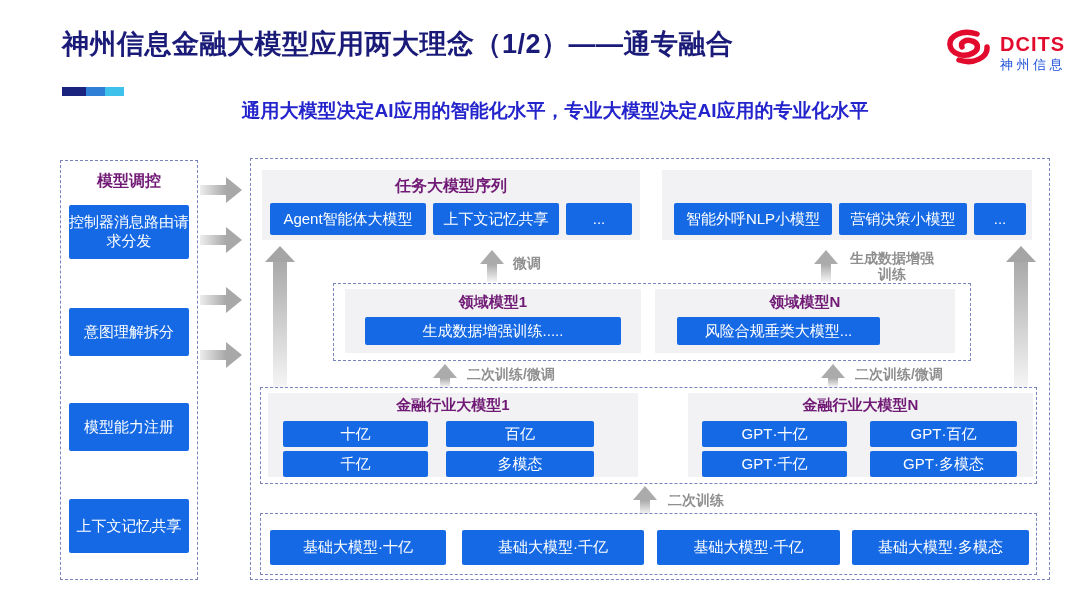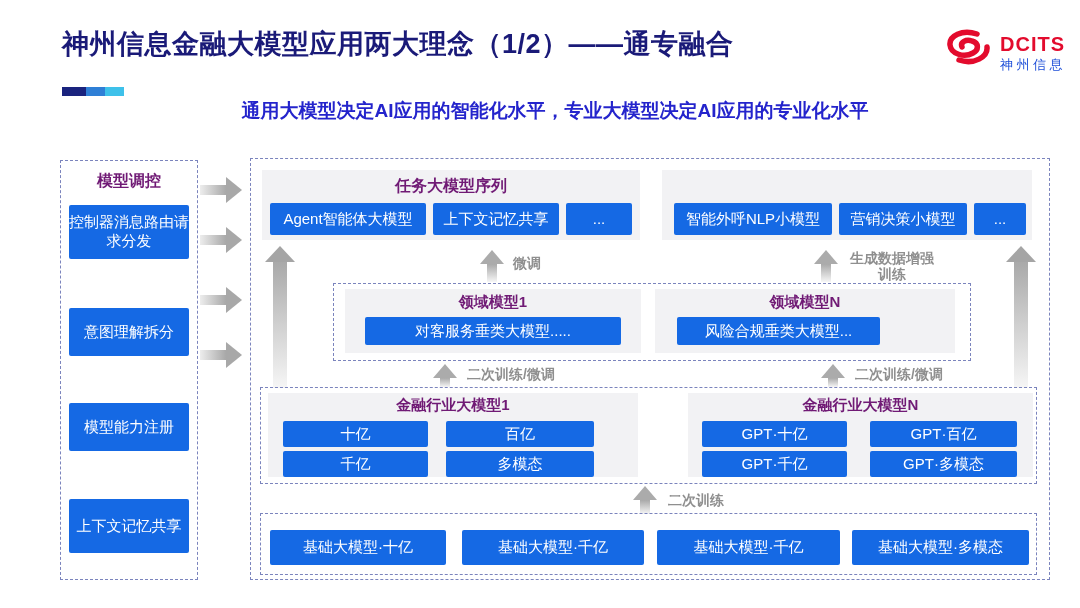--- a/index.html
+++ b/index.html
@@ -115,21 +115,21 @@
 <div class="abs v-arrow v-small" style="left:814px;top:250px;">
     <div class="head"></div>
     <div class="stem" style="height:18px;"></div>
   </div>
 <div class="abs alabel" style="left:846px;top:250px;width:92px;text-align:center;">生成数据增强训练</div>
 
 <div class="abs dashed" style="left:333px;top:283px;width:636px;height:76px;"></div>
 
 <div class="abs gray-panel" style="left:345px;top:289px;width:296px;height:64px;">
   <div class="abs ptitle" style="left:0;top:4px;width:296px;font-size:15px;">领域模型1</div>
-  <div class="abs btn" style="left:20px;top:28px;width:256px;height:28px;font-size:15px;">对客服务垂类大模型.....</div>
+  <div class="abs btn" style="left:20px;top:28px;width:256px;height:28px;font-size:15px;">生成数据增强训练.....</div>
 </div>
 
 <div class="abs gray-panel" style="left:655px;top:289px;width:300px;height:64px;">
   <div class="abs ptitle" style="left:0;top:4px;width:300px;font-size:15px;">领域模型N</div>
   <div class="abs btn" style="left:22px;top:28px;width:203px;height:28px;font-size:15px;">风险合规垂类大模型...</div>
 </div>
 
 <div class="abs v-arrow v-small" style="left:433px;top:364px;">
     <div class="head"></div>
     <div class="stem" style="height:9px;"></div>

